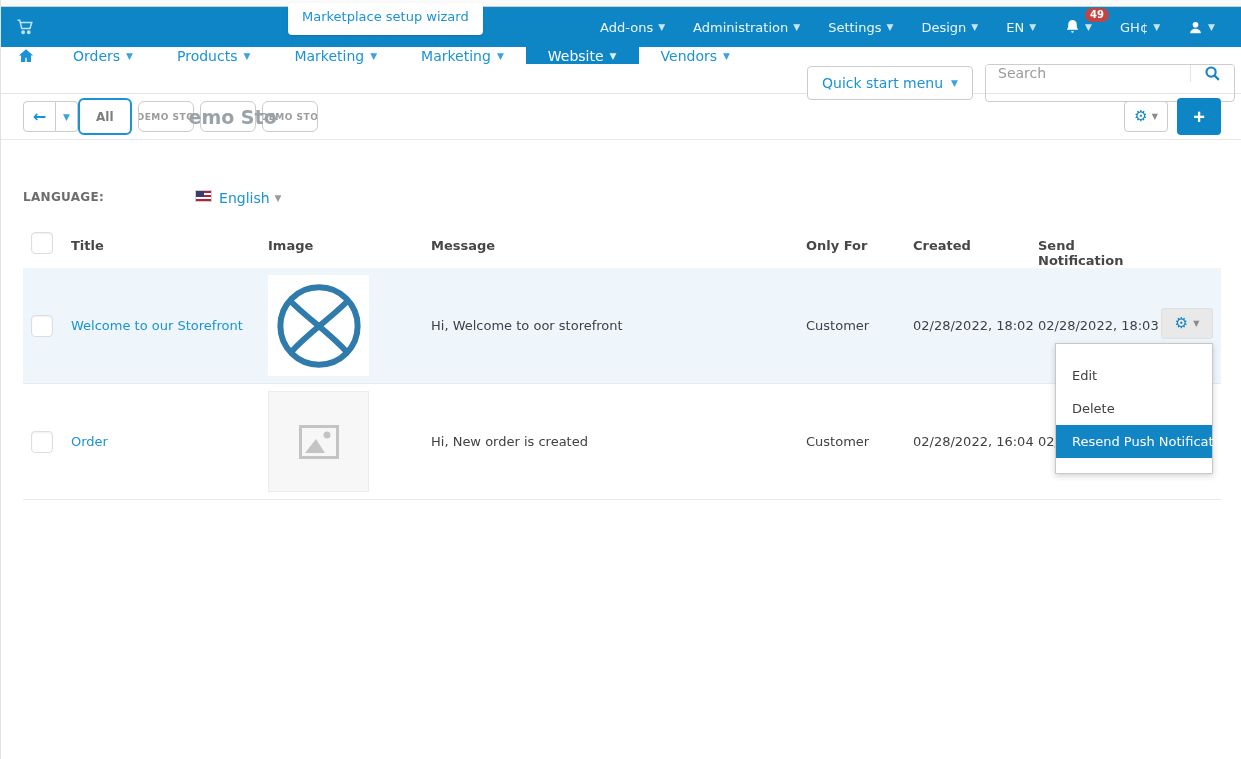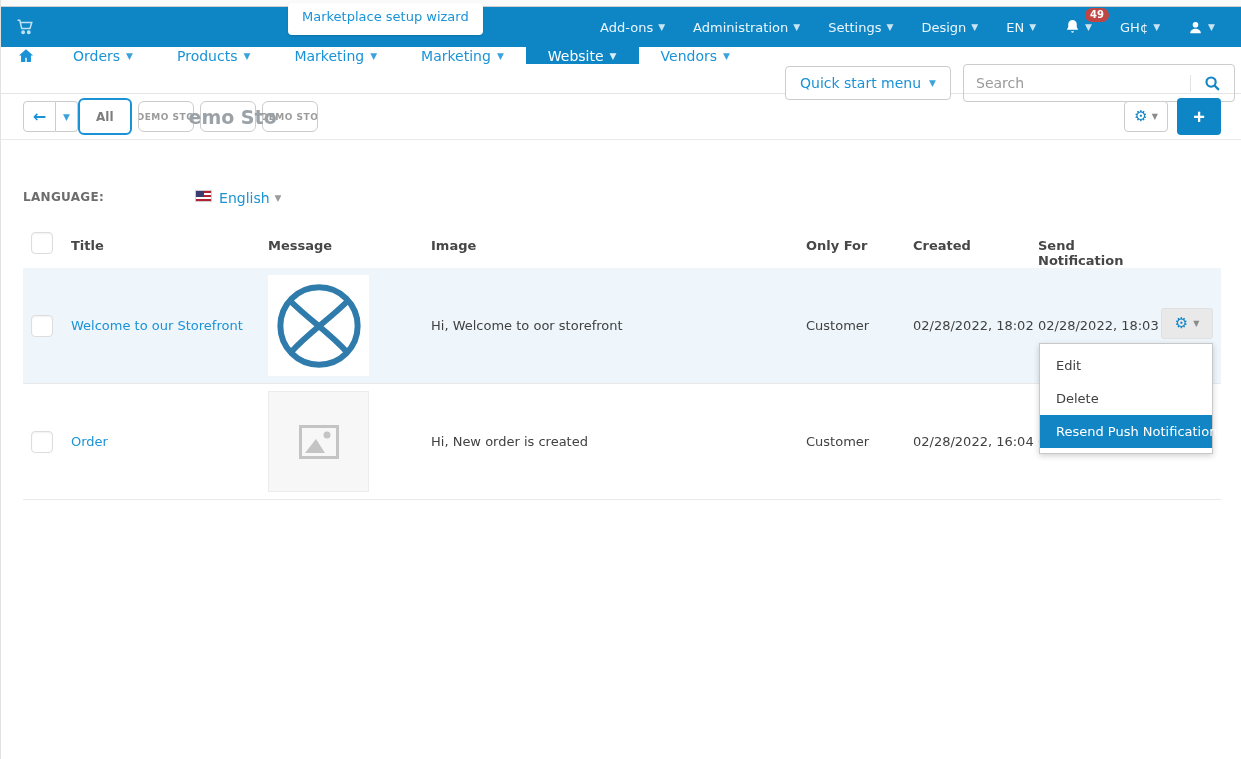--- a/index.html
+++ b/index.html
@@ -22,21 +22,21 @@
   
   .mainnav { height:47px; background:#fff; border-bottom:1px solid #e4e4e4; display:flex; align-items:stretch;flex-direction:column; }
   .mn-left { display:flex; align-items:stretch; }
   .mn-home { display:flex; align-items:center; padding:0 16px 0 16px; cursor:pointer; }
   .mn-item { display:flex; align-items:center; gap:6px; padding:0 22px; color:#1a93d6; font-size:14px; cursor:pointer; }
   .mn-item .caret { color:#1a93d6; }
   .mn-item.active { background:#0e86c5; color:#fff; }
   .mn-item.active .caret { color:#fff; }
   .mn-right { margin-left:auto; display:flex; align-items:center; padding-right:6px; }
   .quick-start { border:1px solid #ccc; border-radius:4px; background:#fff; color:#1a93d6; font-size:14px; padding:8px 14px; display:flex; gap:8px; align-items:center; cursor:pointer; margin-right:12px; }
-  .searchbox { display:flex; align-items:center; border:1px solid #ccc; border-radius:4px; overflow:hidden; width:272px; height:38px; }
+  .searchbox { display:flex; align-items:flex-start; border:1px solid #ccc; border-radius:4px; overflow:hidden; width:250px; height:38px; }
   .searchbox input { border:0; outline:0; flex:1; padding:0 12px; font-size:14px; color:#555; font-family:"DejaVu Sans", sans-serif; }
   .searchbox input::placeholder { color:#9a9a9a; }
   .search-btn { width:44px; display:flex; align-items:center; justify-content:center; background:#fff; border:0; border-left:1px solid #e3e3e3; cursor:pointer; }
 
   
   .pagehead { height:46px; border-bottom:1px solid #e9e9e9; display:flex; align-items:center; padding:0 20px 0 22px; background:#fff; }
   .back-group { display:flex; }
   .back-btn, .back-caret { border:1px solid #ccc; background:#fff; height:31px; display:flex; align-items:center; justify-content:center; cursor:pointer; color:#1a93d6; }
   .back-btn { width:33px; border-radius:4px 0 0 4px; font-size:16px; font-weight:bold; }
   .back-caret { width:22px; border-left:0; border-radius:0 4px 4px 0; font-size:9px; }
@@ -68,21 +68,21 @@
   .thead > div { padding-top:10px; }
   .th-check { padding-top:4px !important; }
   .row { min-height:116px; border-bottom:1px solid #e9e9e9; font-size:13px; color:#414141; }
   .row.highlight { background:#eef6fb; }
   .checkbox { width:22px; height:22px; background:#fff; border:1px solid #ddd; border-radius:4px; box-shadow:inset 0 1px 2px rgba(0,0,0,.06); margin-left:8px; cursor:pointer; }
   .row-title a { color:#1a93d6; text-decoration:none; cursor:pointer; }
   .img-box { width:101px; height:101px; display:flex; align-items:center; justify-content:center; background:#fff; }
   .img-box.empty { background:#f7f7f7; border:1px solid #ececec; }
   .actions-cell { position:relative; display:flex; justify-content:flex-end; padding-right:8px; align-self:start; margin-top:40px; }
   .row-gear { background:#e9e9e9; border:1px solid #e0e0e0; border-radius:3px; height:31px; width:52px; display:flex; align-items:center; justify-content:center; gap:5px; cursor:pointer; }
-  .dropdown { position:absolute; top:35px; right:8px; width:174px; background:#fff; border:1px solid #c8c8c8; box-shadow:0 2px 6px rgba(0,0,0,.18); z-index:20; padding:5px 0; }
+  .dropdown { position:absolute; top:35px; right:8px; width:158px; background:#fff; border:1px solid #c8c8c8; box-shadow:0 2px 6px rgba(0,0,0,.18); z-index:20; padding:15px 0; }
   .dd-item { padding:9px 16px; font-size:13px; color:#3f3f3f; cursor:pointer; white-space:nowrap; }
   .dd-item.active { background:#1285c5; color:#ffffff; }
 </style>
 </head>
 <body>
 
 <div class="page">
 
   <div class="top-strip"></div>
 
@@ -221,22 +221,22 @@
           <span>English</span>
           <span class="caret">▼</span>
         </span>
     </div>
 
     <div class="grid thead">
       <div class="th-check">
           <div class="checkbox"></div>
         </div>
       <div>Title</div>
+      <div>Image</div>
       <div>Message</div>
-      <div>Image</div>
       <div>Only For</div>
       <div>Created</div>
       <div style="max-width:90px;">Send Notification</div>
       <div></div>
     </div>
 
     <div class="grid row highlight">
       <div>
           <div class="checkbox"></div>
         </div>

